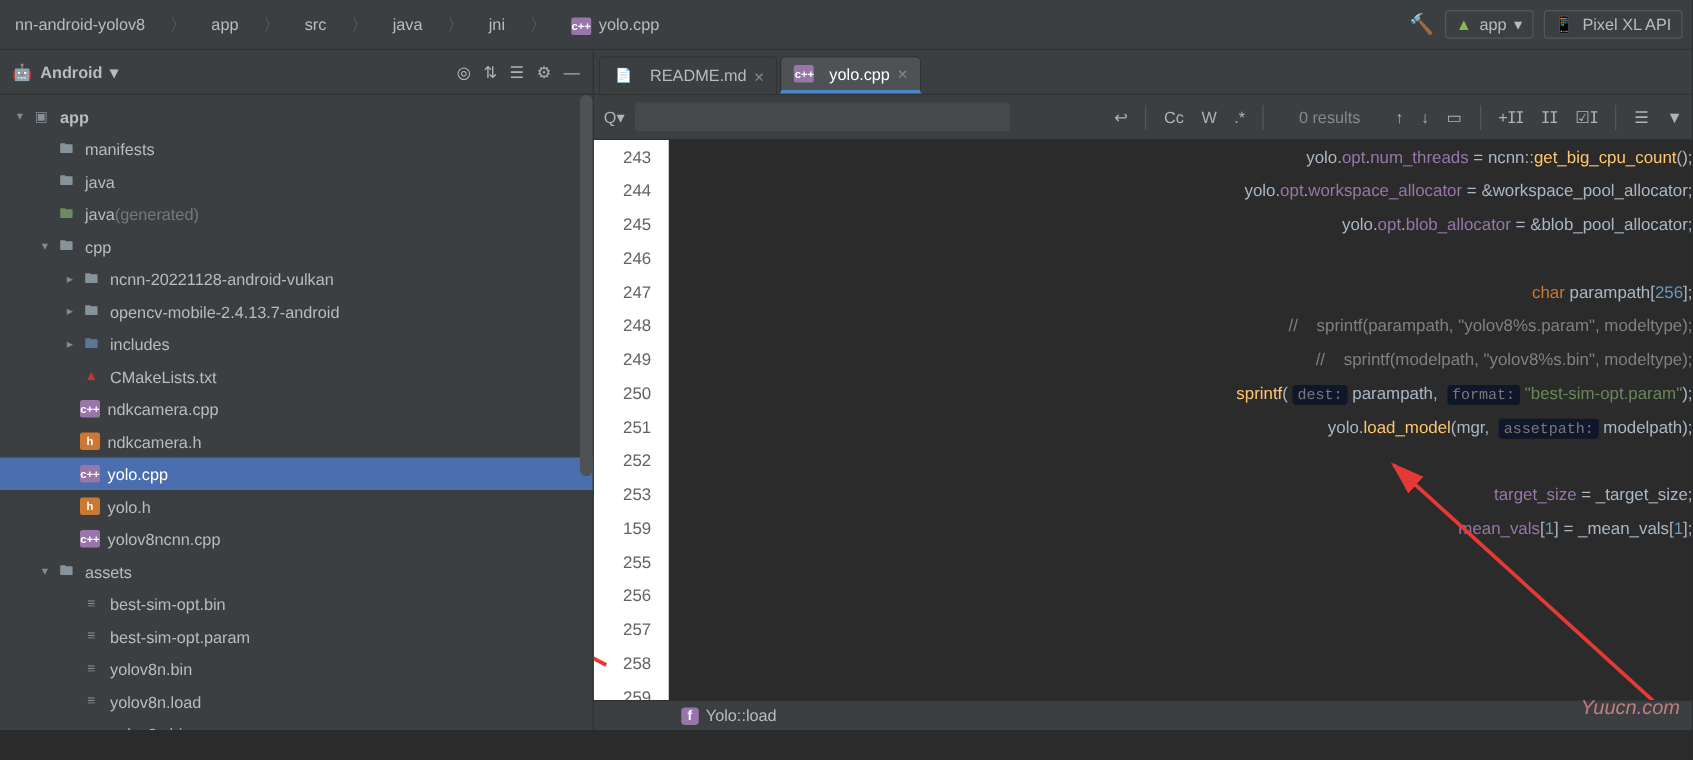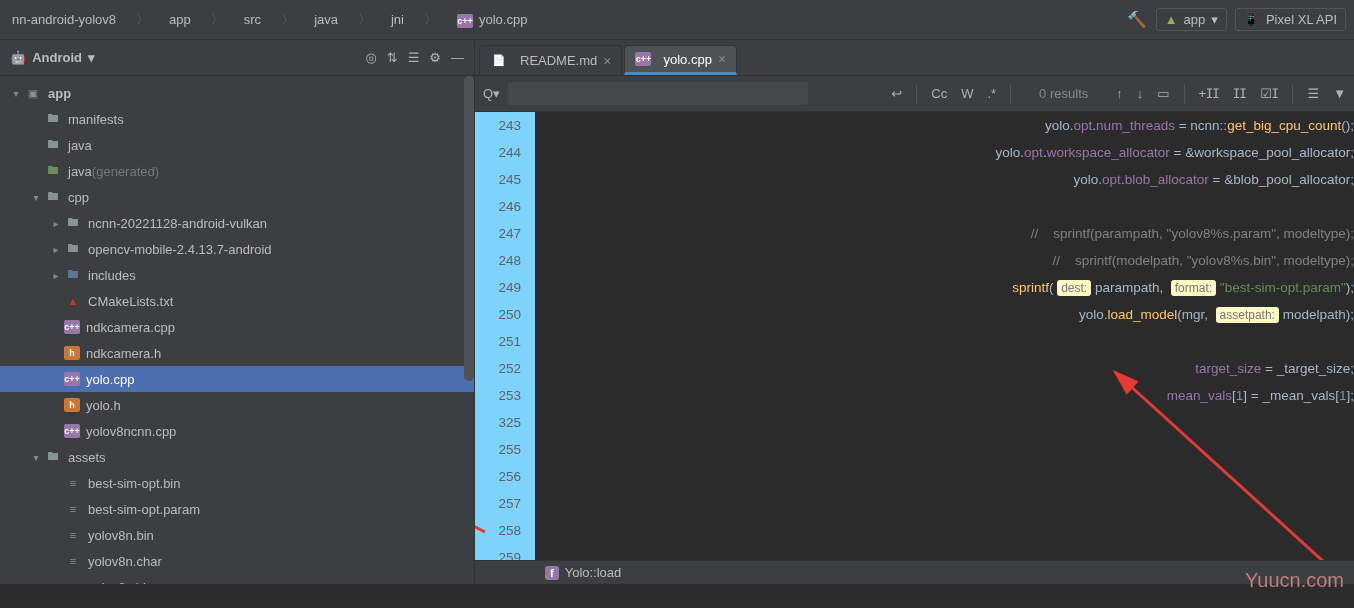--- a/index.html
+++ b/index.html
@@ -44,37 +44,37 @@
 .tab-underline { border-bottom: 3px solid #4a88c7; }
 
 .search-bar { height: 36px; display: flex; align-items: center; padding: 0 8px; background: #3c3f41; border-bottom: 1px solid #323232; justify-content: space-between; }
 .search-left { display: flex; align-items: center; gap: 8px; flex: 1; }
 .search-input { background: #45494a; border: none; color: #bbb; padding: 4px 8px; border-radius: 3px; width: 300px; }
 .search-icons { display: flex; gap: 14px; color: #afb1b3; align-items: center; }
 .search-results { color: #888; margin: 0 14px; }
 .search-sep { width: 1px; height: 20px; background: #555; }
 
 .code-area { flex: 1; display: flex; overflow: hidden; font-family: 'JetBrains Mono', 'Consolas', monospace; font-size: 13.5px; line-height: 27px; position: relative; }
-.gutter { width: 60px; background: #7dd3fc; color: #606366; text-align: right; padding-right: 14px; user-select: none; }
+.gutter { width: 60px; background: #ffffff; color: #606366; text-align: right; padding-right: 14px; user-select: none; }
 .gutter-line { height: 27px; }
 .code-content { flex: 1; padding-left: 10px; color: #a9b7c6; position: relative; text-align: right; }
 .code-line { height: 27px; white-space: pre; }
 .kw { color: #cc7832; }
 .str { color: #6a8759; }
 .num { color: #6897bb; }
 .ident { color: #9876aa; }
 .func { color: #ffc66d; }
 .comment { color: #808080; }
 .op { color: #a9b7c6; }
-.param-hint { background: #fef9c3; color: #787878; padding: 1px 4px; border-radius: 3px; font-size: 12px; }
+.param-hint { background: #0f172a; color: #787878; padding: 1px 4px; border-radius: 3px; font-size: 12px; font-family: Liberation Mono, monospace; }
 .red-arrow { position: absolute; pointer-events: none; }
 
 .status-bar { height: 24px; background: #3c3f41; border-top: 1px solid #323232; display: flex; align-items: center; padding: 0 10px; }
 .status-badge { background: #9876aa; color: #fff; border-radius: 3px; padding: 1px 5px; font-size: 11px; font-weight: bold; margin-right: 6px; }
-.watermark { position: absolute; bottom: 16px; right: 10px; color: #d98888; font-size: 20px; opacity: 0.85; pointer-events: none; }
+.watermark { position: absolute; bottom: 32px; right: 10px; color: #d98888; font-size: 16px; font-style: italic; opacity: 0.85; pointer-events: none; }
 </style>
 </head>
 <body>
 
 <div class="top-bar">
   <div class="breadcrumb">
       <span class="breadcrumb-item">nn-android-yolov8</span>
       <span class="breadcrumb-sep">〉</span>
       <span class="breadcrumb-item">app</span>
       <span class="breadcrumb-sep">〉</span>
@@ -205,21 +205,21 @@
           <span>best-sim-opt.param</span>
         </div>
         <div class="tree-item lvl-2">
           <span class="tree-arrow"></span>
           <span class="tree-icon txt-icon">≡</span>
           <span>yolov8n.bin</span>
         </div>
         <div class="tree-item lvl-2">
           <span class="tree-arrow"></span>
           <span class="tree-icon txt-icon">≡</span>
-          <span>yolov8n.char</span>
+          <span>yolov8n.load</span>
         </div>
         <div class="tree-item lvl-2">
           <span class="tree-arrow"></span>
           <span class="tree-icon txt-icon">≡</span>
           <span>yolov8s.bin</span>
         </div>
       </div>
   </div>
 
   <div class="editor-area">
@@ -266,32 +266,33 @@
           <div class="gutter-line">244</div>
           <div class="gutter-line">245</div>
           <div class="gutter-line">246</div>
           <div class="gutter-line">247</div>
           <div class="gutter-line">248</div>
           <div class="gutter-line">249</div>
           <div class="gutter-line">250</div>
           <div class="gutter-line">251</div>
           <div class="gutter-line">252</div>
           <div class="gutter-line">253</div>
-          <div class="gutter-line">325</div>
+          <div class="gutter-line">159</div>
           <div class="gutter-line">255</div>
           <div class="gutter-line">256</div>
           <div class="gutter-line">257</div>
           <div class="gutter-line">258</div>
           <div class="gutter-line">259</div>
         </div>
       <div class="code-content">
           <div class="code-line">        yolo<span class="op">.</span><span class="ident">opt</span><span class="op">.</span><span class="ident">num_threads</span> <span class="op">=</span> ncnn<span class="op">::</span><span class="func">get_big_cpu_count</span>()<span class="op">;</span></div>
           <div class="code-line">        yolo<span class="op">.</span><span class="ident">opt</span><span class="op">.</span><span class="ident">workspace_allocator</span> <span class="op">=</span> <span class="op">&amp;</span>workspace_pool_allocator<span class="op">;</span></div>
           <div class="code-line">        yolo<span class="op">.</span><span class="ident">opt</span><span class="op">.</span><span class="ident">blob_allocator</span> <span class="op">=</span> <span class="op">&amp;</span>blob_pool_allocator<span class="op">;</span></div>
           <div class="code-line">&nbsp;</div>
+          <div class="code-line">        <span class="kw">char</span> parampath[<span class="num">256</span>]<span class="op">;</span></div>
           <div class="code-line"><span class="comment">//    sprintf(parampath, "yolov8%s.param", modeltype);</span></div>
           <div class="code-line"><span class="comment">//    sprintf(modelpath, "yolov8%s.bin", modeltype);</span></div>
           <div class="code-line">        <span class="func">sprintf</span>( <span class="param-hint">dest:</span> parampath<span class="op">,</span>  <span class="param-hint">format:</span> <span class="str">"best-sim-opt.param"</span>)<span class="op">;</span></div>
           <div class="code-line">        yolo<span class="op">.</span><span class="func">load_model</span>(mgr<span class="op">,</span>  <span class="param-hint">assetpath:</span> modelpath)<span class="op">;</span></div>
           <div class="code-line">&nbsp;</div>
           <div class="code-line">        <span class="ident">target_size</span> <span class="op">=</span> _target_size<span class="op">;</span></div>
           <div class="code-line">        <span class="ident">mean_vals</span>[<span class="num">1</span>] <span class="op">=</span> _mean_vals[<span class="num">1</span>]<span class="op">;</span></div>
         </div>
       <svg class="red-arrow" style="left:-310px; top:250px;" width="330" height="180">
         <defs>

